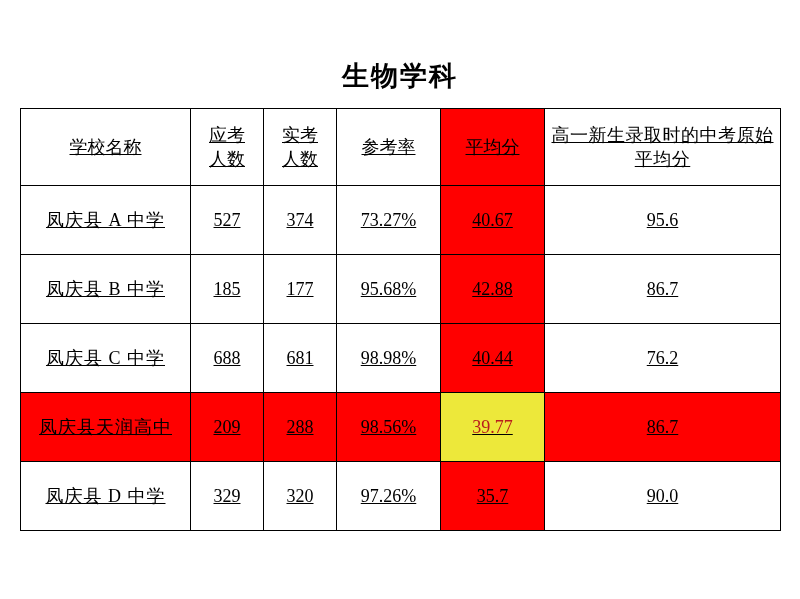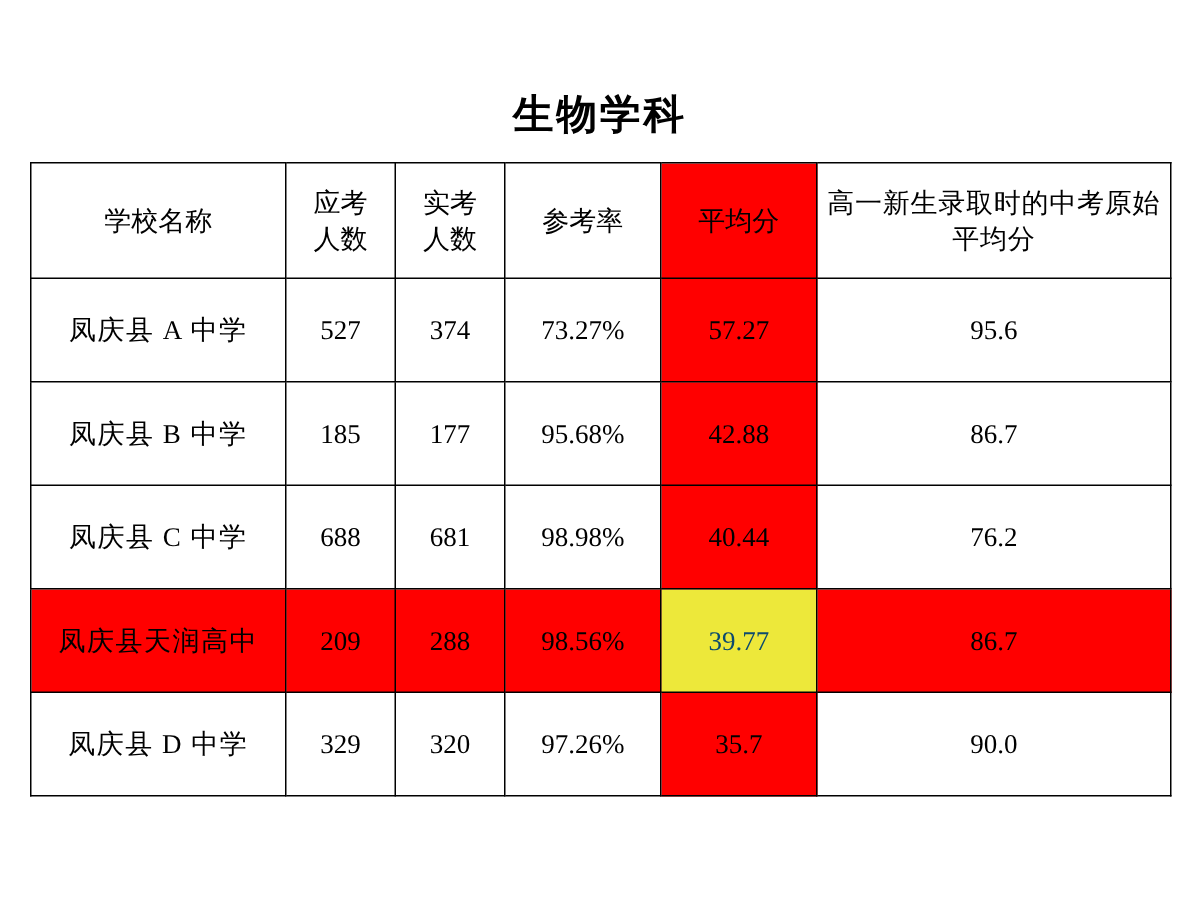--- a/index.html
+++ b/index.html
@@ -28,20 +28,21 @@
     text-align: center;
     font-size: 27px;
     font-weight: bold;
     letter-spacing: 2px;
   }
   .table-wrap {
     position: absolute;
     top: 108px;
     left: 20px;
     width: 760px;
+    text-decoration: underline;
   }
   table.grid {
     border-collapse: collapse;
     width: 760px;
     table-layout: fixed;
   }
   table.grid td, table.grid th {
     border: 1px solid #000000;
     text-align: center;
     vertical-align: middle;
@@ -62,21 +63,21 @@
   tbody td { height: 68px; }
 
   .hdr-two-line { line-height: 1.25; }
 
   .red {
     background: #ff0000;
     color: #000000;
   }
   .yellow {
     background: #ede83a;
-    color: #0c4a6e;
+    color: #b91c1c;
   }
   .school-name {
     font-size: 19px;
     letter-spacing: 1px;
   }
   .hdr-wide {
     font-size: 17px;
     letter-spacing: 0.5px;
   }
 </style>
@@ -116,21 +117,21 @@
           </td>
         </tr>
       </thead>
       <tbody>
 
         <tr>
           <td class="school-name">凤庆县 A 中学</td>
           <td>527</td>
           <td>374</td>
           <td>73.27%</td>
-          <td class="red">57.27</td>
+          <td class="red">40.67</td>
           <td>95.6</td>
         </tr>
 
         <tr>
           <td class="school-name">凤庆县 B 中学</td>
           <td>185</td>
           <td>177</td>
           <td>95.68%</td>
           <td class="red">42.88</td>
           <td>86.7</td>

